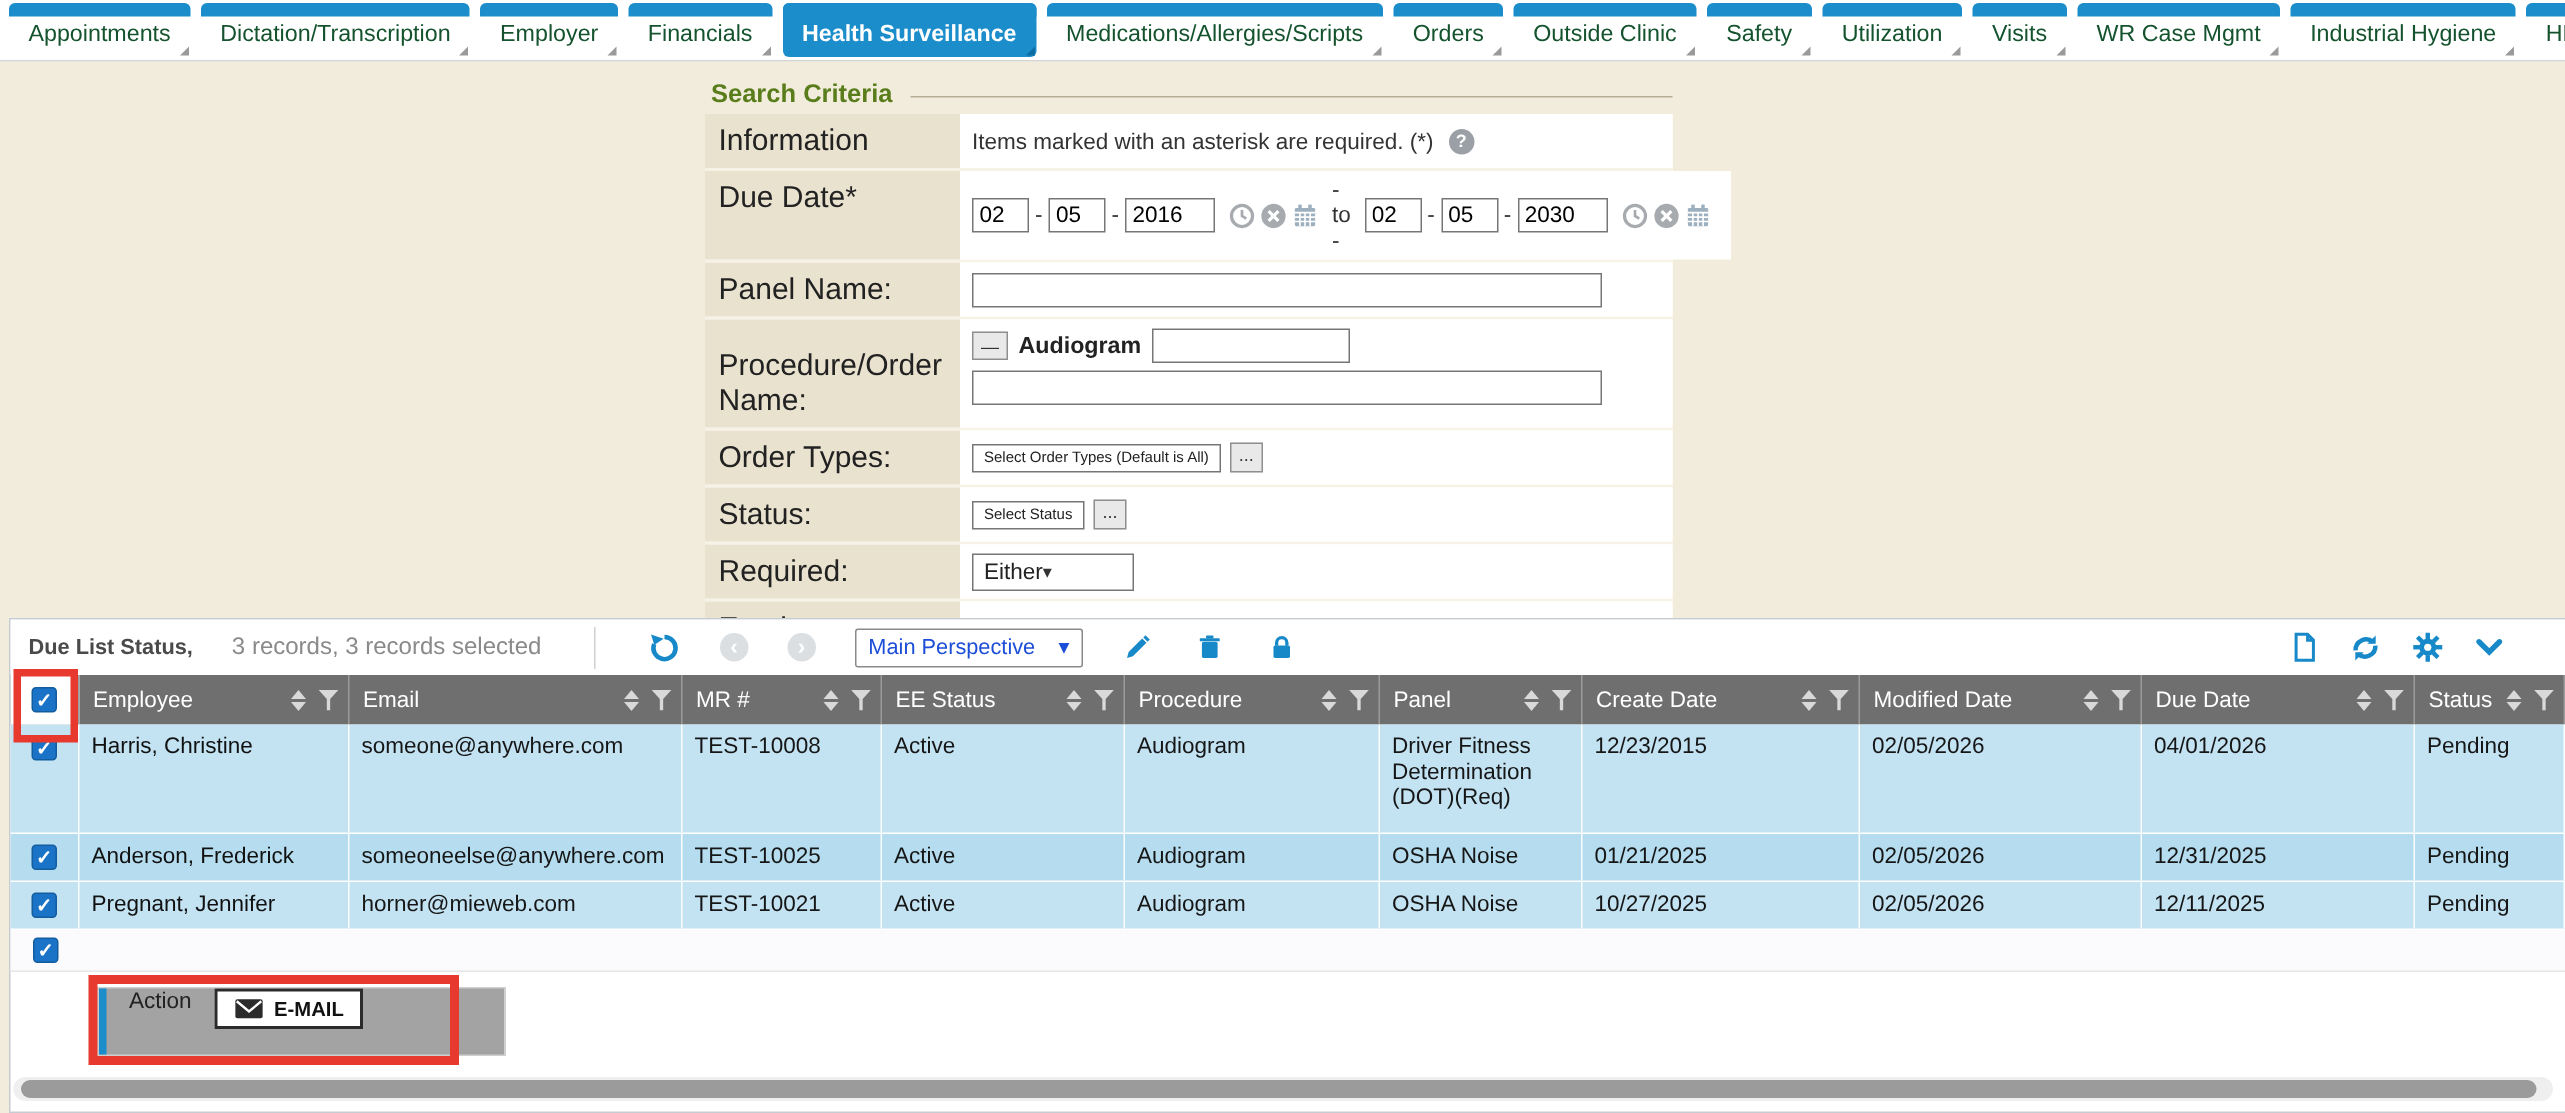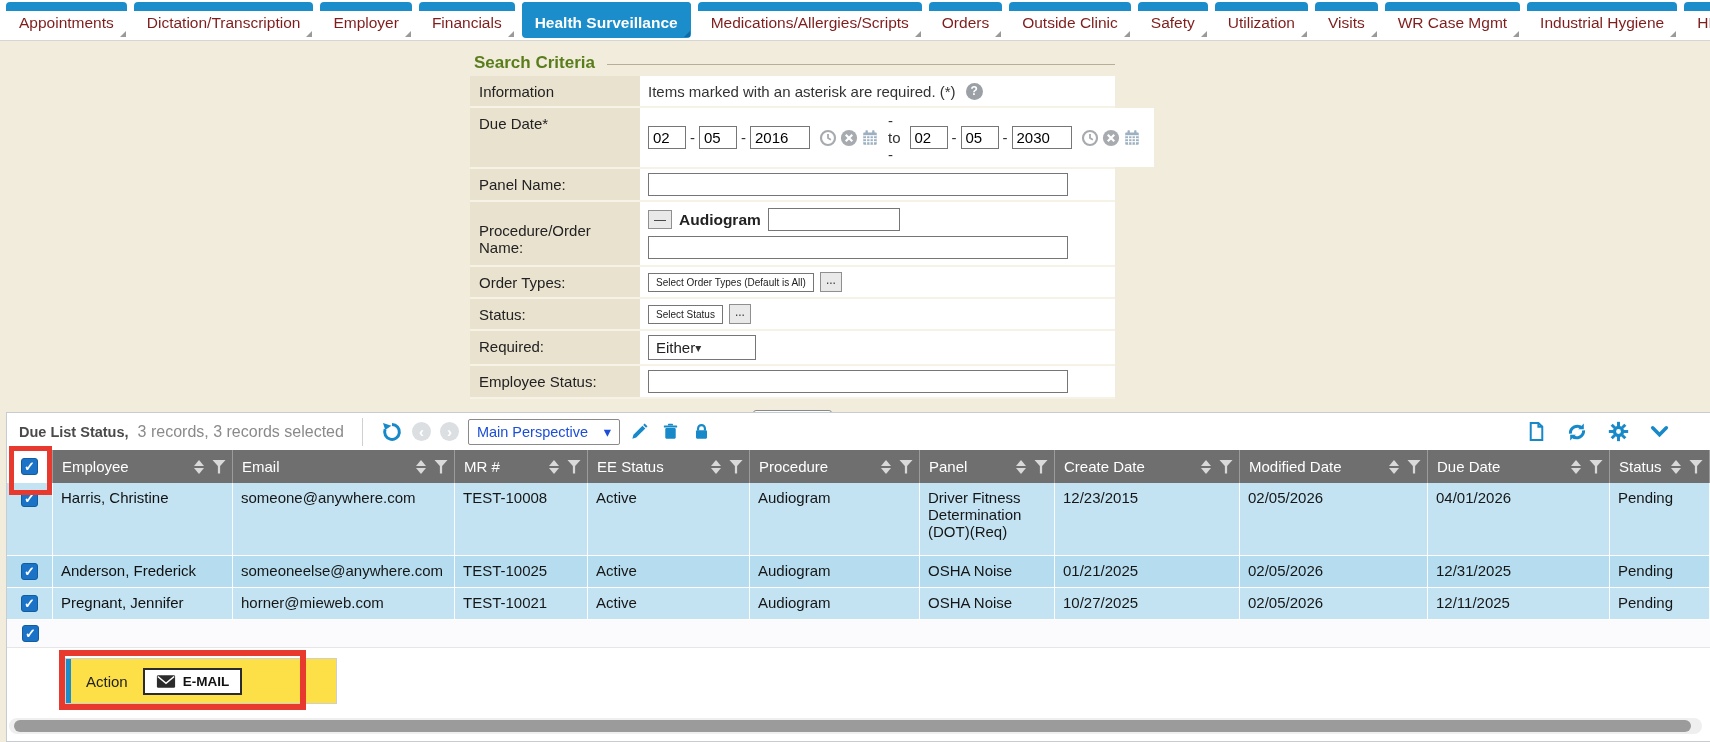--- a/index.html
+++ b/index.html
@@ -7,34 +7,34 @@
   body { font-family:"Liberation Sans", sans-serif; background:#f1ecdb; overflow:hidden; }
   .screen { position:relative; width:1710px; height:742px; overflow:hidden; }
 
   
   .tabbar { position:absolute; left:0; top:0; width:1710px; height:41px;
     background:#fff; border-bottom:1px solid #d5d5d5;
     display:flex; align-items:flex-start; gap:7px; padding:2px 0 0 6px;
     overflow:hidden; white-space:nowrap; }
   .tab { position:relative; flex:0 0 auto; border-radius:4px; background:#fff; cursor:pointer; }
   .tab .strip { display:block; height:9px; border-radius:4px 4px 0 0; background:#1b8dcb; }
-  .tab .lbl { display:block; padding:3px 13px 6px; font-size:15.5px; color:#7f1d1d; }
+  .tab .lbl { display:block; padding:3px 13px 6px; font-size:15.5px; color:#14532d; }
   .tab::after { content:""; position:absolute; right:1px; bottom:1px;
     border-style:solid; border-width:0 0 6px 6px; border-color:transparent transparent #9a9a9a transparent; }
   .tab.active { background:#1b8dcb; }
   .tab.active .lbl { color:#fff; font-weight:bold; }
   .tab.active::after { border-color:transparent transparent #0d6ca3 transparent; }
 
   
   .search { position:absolute; left:470px; top:50px; width:645px; }
   .search-head { display:flex; align-items:center; gap:12px; height:26px; }
   .search-title { color:#5a7d1c; font-weight:bold; font-size:17px; padding-left:4px; }
   .hline { flex:1; border-top:1px solid #b6ae99; margin-top:3px; }
   .frow { display:flex; border-bottom:2px solid #f6f2e6; background:#fff; }
-  .flabel { flex:0 0 170px; background:#e9e2cf; padding:7px 6px 6px 9px; font-size:15px; color:#222; }
+  .flabel { flex:0 0 170px; background:#e9e2cf; padding:7px 6px 6px 9px; font-size:20px; color:#222; }
   .fvalue { flex:1; padding:4px 8px; display:flex; align-items:center; gap:4px; background:#fff; font-size:15px; color:#333; min-height:30px; }
   .ti { border:1px solid #767676; height:23px; font-family:"Liberation Sans",sans-serif; font-size:15px; padding:1px 4px; background:#fff; }
   .ti.w-m { width:38px; } .ti.w-y { width:60px; } .ti.w-sm { width:132px; } .ti.w-lg { width:420px; }
   .icon18 { width:18px; height:18px; display:inline-block; vertical-align:middle; cursor:pointer; }
   .dtick { display:flex; align-items:center; gap:3px; margin:0 5px; }
   .helpdot { width:17px; height:17px; border-radius:50%; background:#9aa0a6; color:#fff;
     font-size:12px; font-weight:bold; display:inline-flex; align-items:center; justify-content:center; margin-left:6px; cursor:pointer; }
   .proc-col { flex-direction:column; align-items:flex-start; gap:5px; padding-top:6px; padding-bottom:6px; }
   .proc-line { display:flex; align-items:center; gap:7px; }
   .minibtn { border:1px solid #8f8f8f; background:#e9e9e9; width:24px; height:19px; font-size:12px;
@@ -46,21 +46,21 @@
   .fakesel { border:1px solid #767676; width:108px; height:25px; display:flex; align-items:center;
     justify-content:flex-start; padding:0 7px; font-size:15px; background:#fff; cursor:pointer; color:#222; }
   .fakesel .arr { font-size:12px; color:#333; }
   .search-btn { display:block; margin:11px auto 0; border:1px solid #8a8a8a; border-radius:3px;
     background:linear-gradient(#fdfdfd,#e9e9e9); padding:4px 15px; font-size:15px;
     font-family:"Liberation Sans",sans-serif; cursor:pointer; color:#222; }
 
   
   .panel { position:absolute; left:6px; top:412px; width:1704px; bottom:0; background:#fff;
     border:1px solid #c5cdd3; border-right:none; overflow:hidden; }
-  .tbar { height:37px; display:flex; align-items:center; padding:16px 12px; gap:9px; background:#fff; }
+  .tbar { height:37px; display:flex; align-items:center; padding:16px 12px; gap:26px; background:#fff; }
   .tbar-title { font-weight:bold; color:#4a4a4a; font-size:14.5px; }
   .tbar-records { color:#8a8a8a; font-size:16px; }
   .vdiv { width:1px; height:28px; background:#d0d0d0; margin:0 9px; }
   .ibtn { width:22px; height:22px; display:inline-flex; align-items:center; justify-content:center; cursor:pointer; }
   .circbtn { width:19px; height:19px; border-radius:50%; background:#dcdfe2; color:#fff;
     font-size:15px; font-weight:bold; display:inline-flex; align-items:center; justify-content:center; line-height:1; }
   .persel { border:1px solid #8a8a8a; border-radius:2px; height:26px; min-width:152px;
     display:flex; align-items:center; justify-content:space-between; padding:0 8px;
     font-size:14.5px; color:#1d4ed8; cursor:pointer; background:#fff; }
   .tbar-right { margin-left:auto; display:flex; gap:19px; padding-right:28px; align-items:center; }
@@ -82,22 +82,22 @@
     line-height:1; cursor:pointer; flex:0 0 auto; }
   .grid-r { border-bottom:1px solid #fff; }
   .row-a { background:#c3e3f3; } .row-b { background:#b5ddef; }
   .rc { padding:6px 8px; border-right:1px solid rgba(255,255,255,.9); font-size:15px; color:#161616; overflow:hidden; }
   .rc.cb { display:flex; justify-content:center; padding:7px 0 0 0; }
   .r1 { min-height:73px; } .rn { height:32px; }
   .lnk { color:#111; cursor:pointer; }
   .footrow { height:28px; background:#fbfbfd; border-bottom:1px solid #e6e6e6; display:flex; align-items:center; padding-left:15px; }
 
   .actionwrap { position:relative; height:74px; }
-  .actbox { position:absolute; left:58px; top:10px; width:272px; height:46px; background:#fde047;
-    border:1px solid #cfcfcf; display:flex; align-items:center; }
+  .actbox { position:absolute; left:58px; top:10px; width:272px; height:46px; background:#a3a3a3;
+    border:1px solid #cfcfcf; display:flex; align-items:flex-start; }
   .actbar { width:5px; align-self:stretch; background:#1b8dcb; }
   .actlabel { font-size:15px; color:#222; margin-left:15px; }
   .email-btn { margin-left:15px; border:2px solid #2b2b2b; background:#fff; display:flex; align-items:center;
     gap:7px; padding:4px 11px; font-size:13.5px; font-weight:bold; color:#111;
     font-family:"Liberation Sans",sans-serif; cursor:pointer; }
   .red-annot { position:absolute; border:6px solid #e8392f; pointer-events:none; z-index:6; }
   .red1 { left:2px; top:33px; width:43px; height:49px; border-width:5px; }
   .red2 { left:52px; top:2px; width:247px; height:60px; }
 
   .hscroll { position:absolute; left:2px; right:8px; bottom:7px; height:16px; background:#efefef; border-radius:8px; cursor:pointer; }

